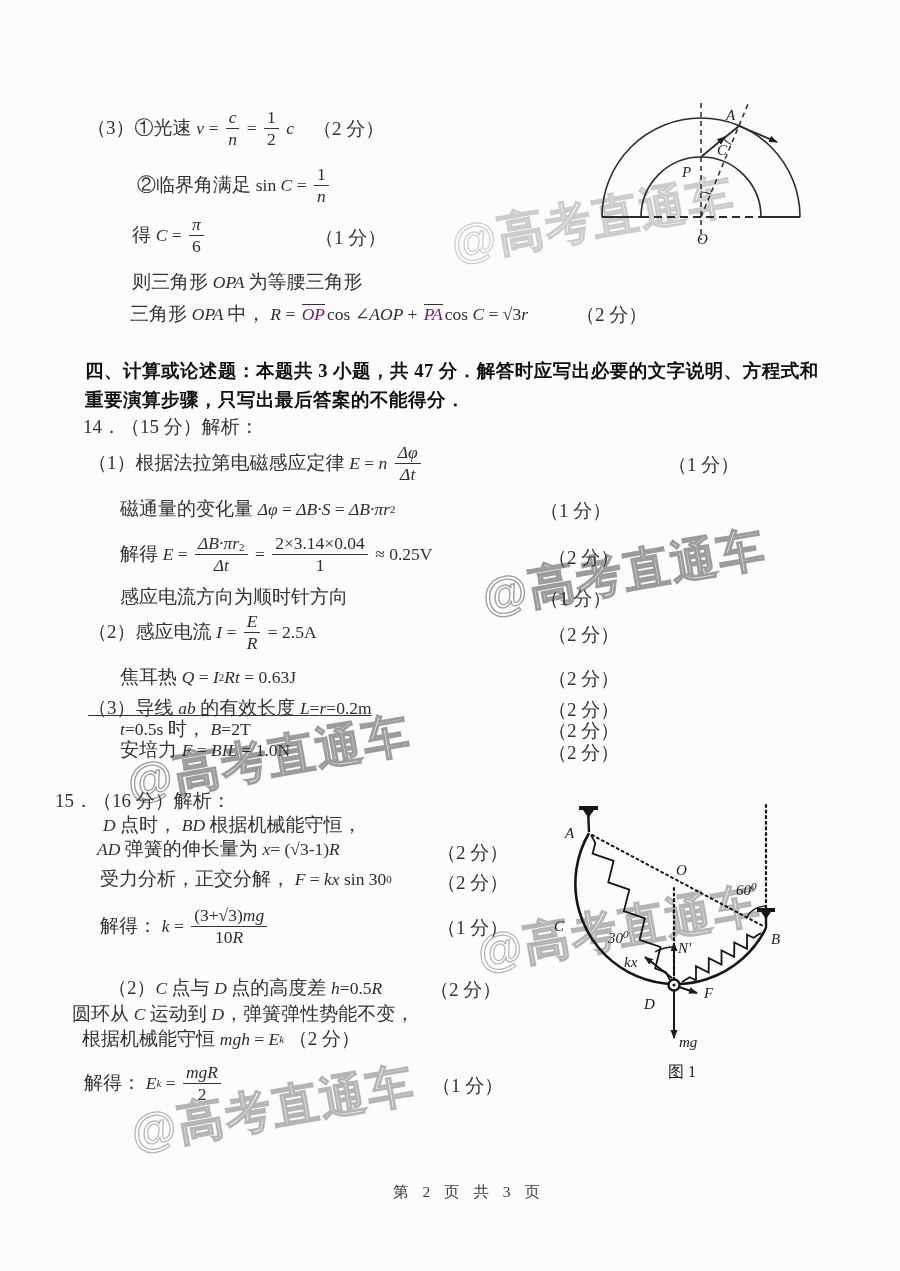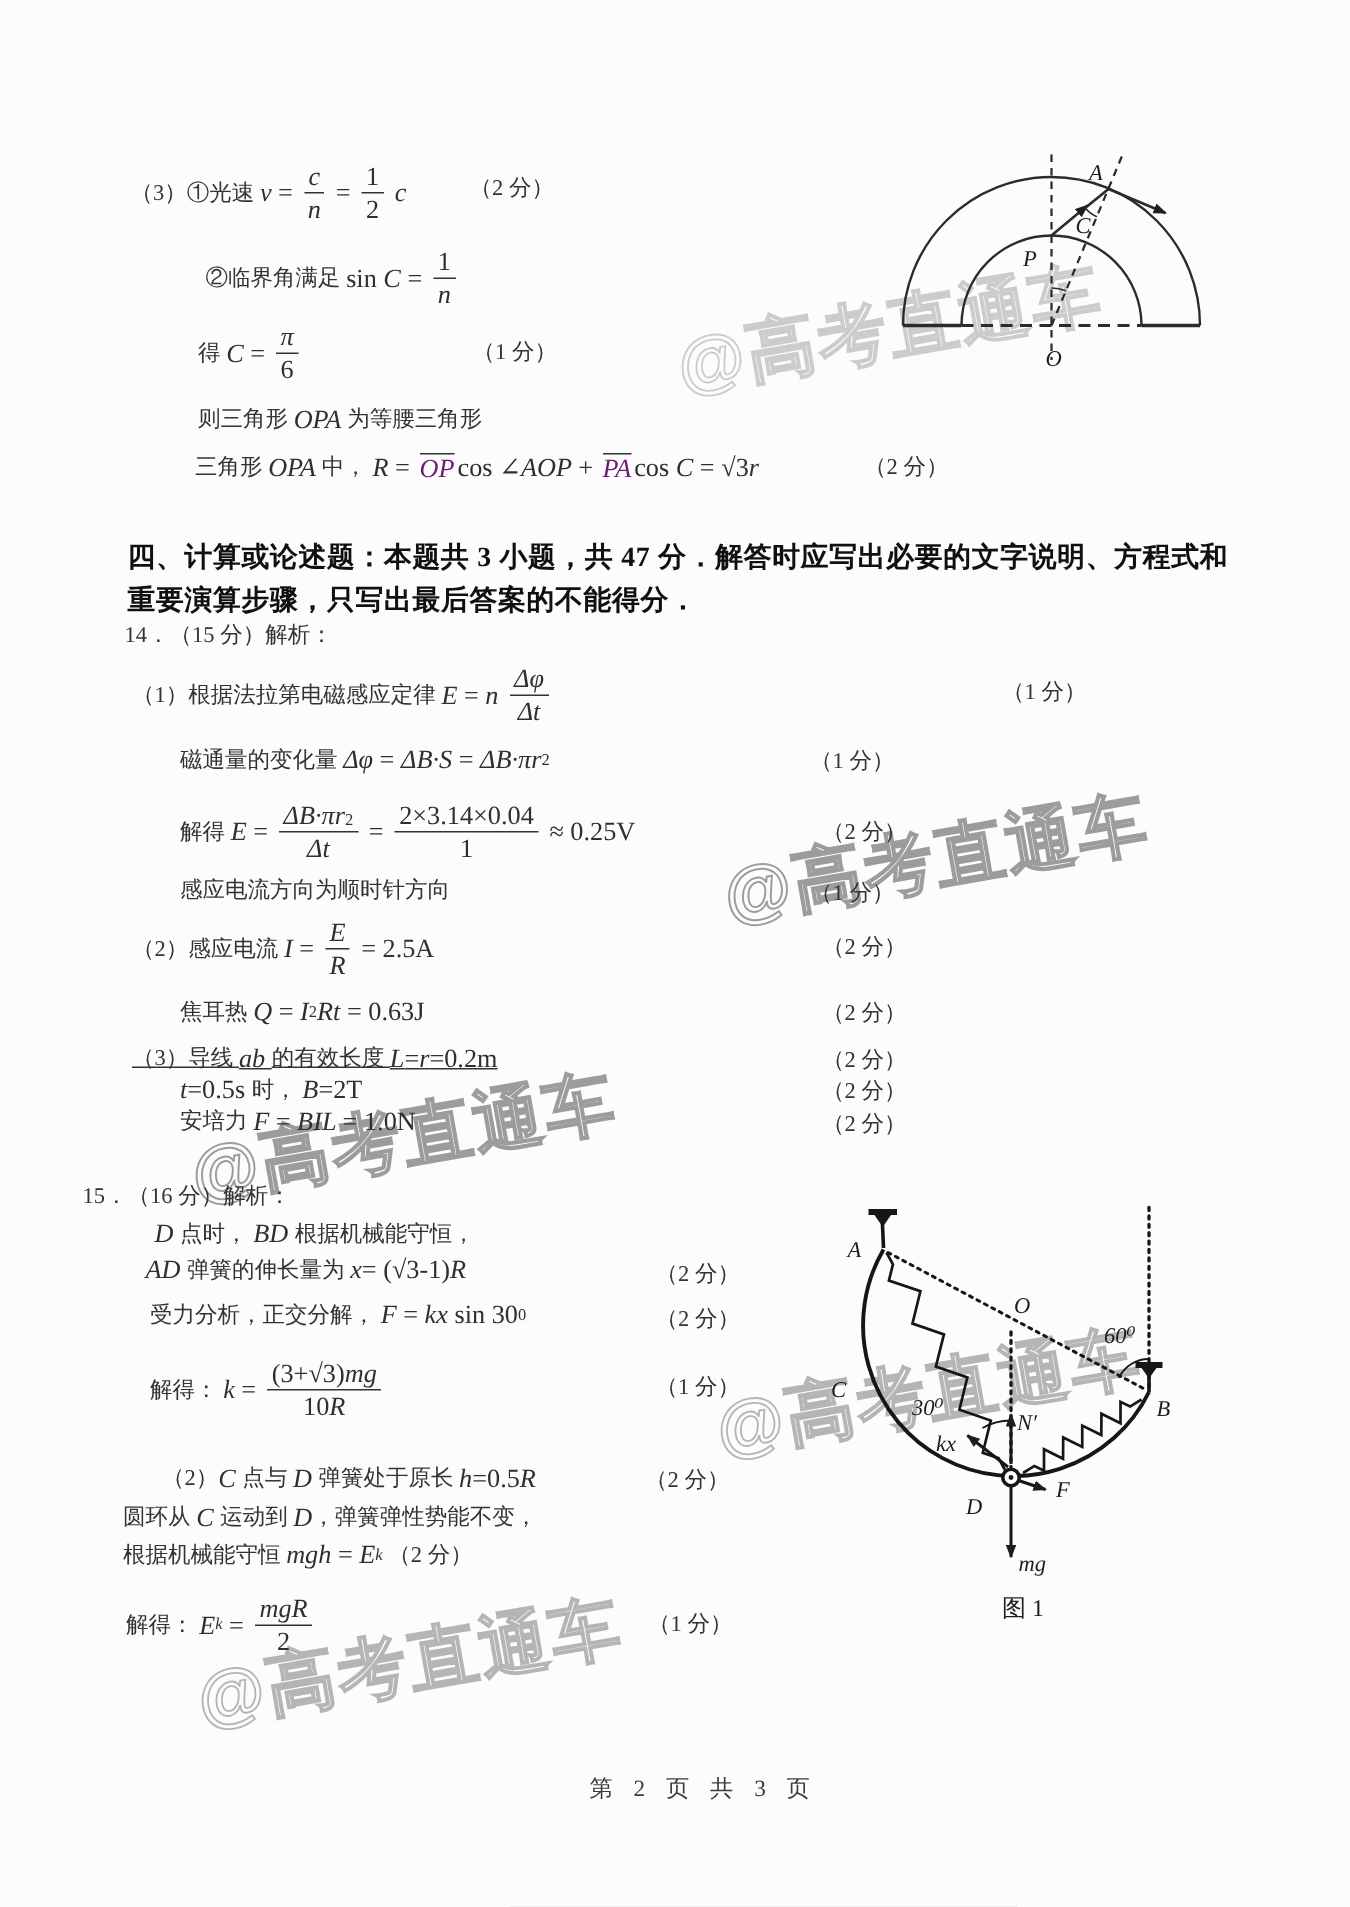--- a/index.html
+++ b/index.html
@@ -9,21 +9,21 @@
   .wm{position:absolute;white-space:nowrap;font-weight:700;font-size:46px;
       font-family:"Liberation Sans","DejaVu Sans",sans-serif;
       color:transparent;transform:rotate(-10deg);transform-origin:0 50%;
       letter-spacing:2px;pointer-events:none;}
   .wm.light{-webkit-text-stroke:1.2px #cccccc;}
   .wm.mid{-webkit-text-stroke:1.2px #b5b5b5;}
   .wm.dark{-webkit-text-stroke:1.3px #9c9c9c;}
   
   .line{position:absolute;display:flex;align-items:center;white-space:pre;color:#333;}
   .seg{display:inline-block;}
-  .seg.cn{font-size:15px;color:#333;}
+  .seg.cn{font-size:19px;color:#333;}
   .seg.m{font-style:italic;font-size:17.5px;color:#2f2f2f;}
   .seg.n{font-size:17.5px;color:#2f2f2f;}
   .seg.b{font-weight:700;font-size:18.5px;color:#101010;letter-spacing:0.5px;}
   .seg.sup{font-size:11px;vertical-align:super;color:#2f2f2f;}
   .seg.sub{font-size:11px;vertical-align:sub;font-style:italic;color:#2f2f2f;}
   .seg.ovl{font-style:italic;font-size:17.5px;border-top:1.3px solid #333;
            line-height:1.05;margin:0 2px;color:#701a75;}
   .frac{display:inline-flex;flex-direction:column;align-items:center;
         vertical-align:middle;margin:0 3px;line-height:1.15;}
   .frac .num{border-bottom:1.3px solid #333;padding:0 3px;display:inline-flex;align-items:flex-end;}
@@ -75,23 +75,23 @@
       <div class="line" style="left: 120px; top: 737px;"><span class="seg cn">安培力 </span><span class="seg m">F </span><span class="seg n">= </span><span class="seg m">BIL </span><span class="seg n">= 1.0N</span></div>
       <div class="line" style="left: 548px; top: 740px;"><span class="seg cn">（2 分）</span></div>
       <div class="line" style="left: 55px; top: 788px;"><span class="seg cn">15．（16 分）解析：</span></div>
       <div class="line" style="left: 103px; top: 812px;"><span class="seg m">D </span><span class="seg cn">点时， </span><span class="seg m">BD </span><span class="seg cn">根据机械能守恒，</span></div>
       <div class="line" style="left: 97px; top: 836px;"><span class="seg m">AD </span><span class="seg cn">弹簧的伸长量为 </span><span class="seg m">x</span><span class="seg n">= (√3-1)</span><span class="seg m">R</span></div>
       <div class="line" style="left: 437px; top: 840px;"><span class="seg cn">（2 分）</span></div>
       <div class="line" style="left: 100px; top: 866px;"><span class="seg cn">受力分析，正交分解， </span><span class="seg m">F </span><span class="seg n">= </span><span class="seg m">kx </span><span class="seg n">sin 30</span><span class="seg sup">0</span></div>
       <div class="line" style="left: 437px; top: 870px;"><span class="seg cn">（2 分）</span></div>
       <div class="line" style="left: 100px; top: 903px; height: 46px;"><span class="seg cn">解得： </span><span class="seg m">k </span><span class="seg n">= </span><span class="frac"><span class="num"><span class="seg n">(3+√3)</span><span class="seg m">mg</span></span><span class="den"><span class="seg n">10</span><span class="seg m">R</span></span></span></div>
       <div class="line" style="left: 437px; top: 915px;"><span class="seg cn">（1 分）</span></div>
-      <div class="line" style="left: 108px; top: 975px;"><span class="seg cn">（2）</span><span class="seg m">C </span><span class="seg cn">点与 </span><span class="seg m">D </span><span class="seg cn">弹簧处于原长 </span><span class="seg m">h</span><span class="seg n">=0.5</span><span class="seg m">R</span></div>
+      <div class="line" style="left: 108px; top: 975px;"><span class="seg cn">（2）</span><span class="seg m">C </span><span class="seg cn">点与 </span><span class="seg m">D </span><span class="seg cn">点的高度差 </span><span class="seg m">h</span><span class="seg n">=0.5</span><span class="seg m">R</span></div>
       <div class="line" style="left: 430px; top: 977px;"><span class="seg cn">（2 分）</span></div>
-      <div class="line" style="left: 82px; top: 1001px;"><span class="seg cn">圆环从 </span><span class="seg m">C </span><span class="seg cn">运动到 </span><span class="seg m">D</span><span class="seg cn">，弹簧弹性势能不变，</span></div>
+      <div class="line" style="left: 72px; top: 1001px;"><span class="seg cn">圆环从 </span><span class="seg m">C </span><span class="seg cn">运动到 </span><span class="seg m">D</span><span class="seg cn">，弹簧弹性势能不变，</span></div>
       <div class="line" style="left: 82px; top: 1026px;"><span class="seg cn">根据机械能守恒 </span><span class="seg m">mgh </span><span class="seg n">= </span><span class="seg m">E</span><span class="seg sub">k</span><span class="seg cn"> （2 分）</span></div>
       <div class="line" style="left: 84px; top: 1061px; height: 44px;"><span class="seg cn">解得： </span><span class="seg m">E</span><span class="seg sub">k</span><span class="seg n"> = </span><span class="frac"><span class="num"><span class="seg m">mgR</span></span><span class="den"><span class="seg n">2</span></span></span></div>
       <div class="line" style="left: 432px; top: 1073px;"><span class="seg cn">（1 分）</span></div>
       <div class="line footer" style="left: 393px; top: 1182px;"><span class="seg cn">第 2 页 共 3 页</span></div>
     </div>
 
   <svg style="left:585px;top:95px" width="230" height="155" viewBox="0 0 230 155">
     <defs>
       <marker id="ah" markerWidth="10" markerHeight="8" refX="8" refY="3.5" orient="auto" markerUnits="userSpaceOnUse">
         <path d="M0,0 L9,3.5 L0,7 Z" fill="#1d1d1d"></path>

